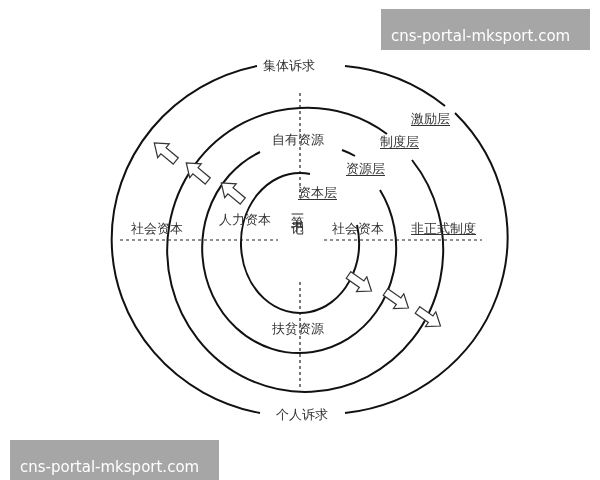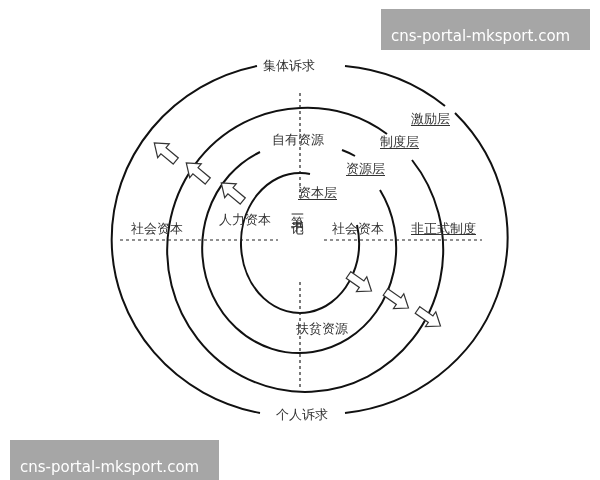--- a/index.html
+++ b/index.html
@@ -45,21 +45,21 @@
 
   <g fill="#fff" stroke="#333" stroke-width="1.2">
     <polygon transform="translate(360,283) rotate(35)" points="-14,-4 2,-4 2,-9 14,0 2,9 2,4 -14,4"></polygon>
     <polygon transform="translate(397,300) rotate(35)" points="-14,-4 2,-4 2,-9 14,0 2,9 2,4 -14,4"></polygon>
     <polygon transform="translate(429,318) rotate(35)" points="-14,-4 2,-4 2,-9 14,0 2,9 2,4 -14,4"></polygon>
   </g>
 </svg>
 
 <div class="lbl" style="left:263px;top:59px;">集体诉求</div>
 <div class="lbl" style="left:272px;top:133px;">自有资源</div>
-<div class="lbl" style="left:272px;top:322px;margin-left:24px;">扶贫资源</div>
+<div class="lbl" style="left:272px;top:322px;">扶贫资源</div>
 <div class="lbl" style="left:276px;top:408px;font-family:Liberation Serif, serif;">个人诉求</div>
 
 <div class="lbl" style="left:131px;top:222px;">社会资本</div>
 <div class="lbl" style="left:219px;top:213px;">人力资本</div>
 <div class="lbl" style="left:332px;top:222px;">社会资本</div>
 <div class="lbl" style="left:411px;top:222px;text-decoration:underline;">非正式制度</div>
 
 <div class="lbl vert" style="left:291px;top:205px;">第一书记</div>
 
 <div class="lbl ul" style="left:298px;top:186px;">资本层</div>

